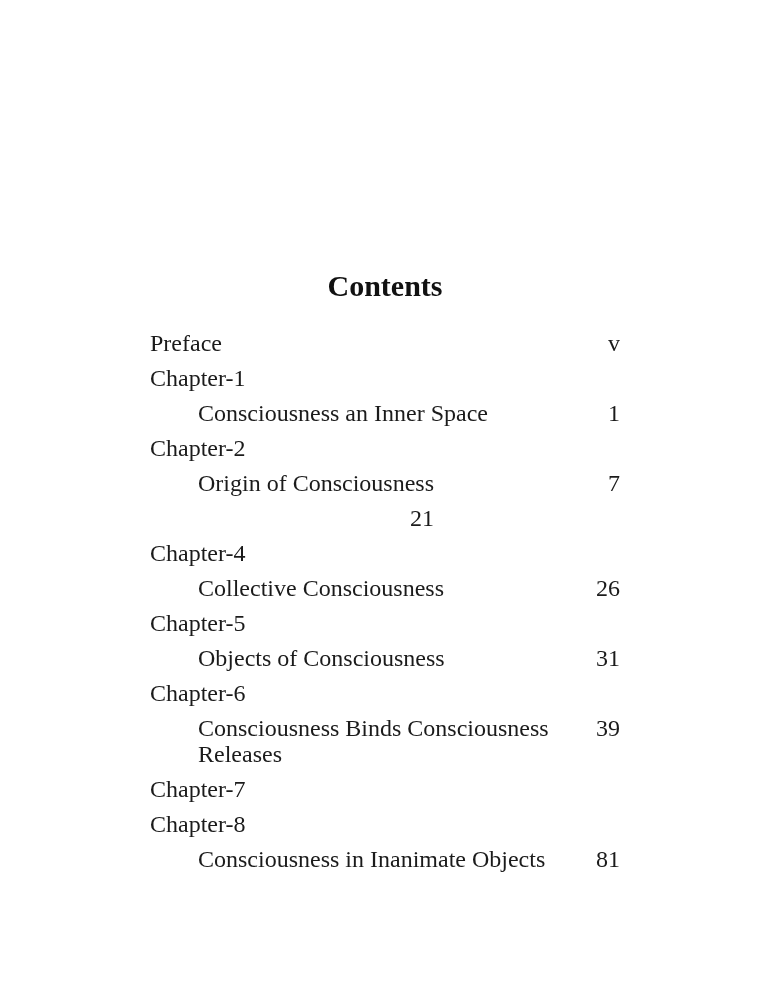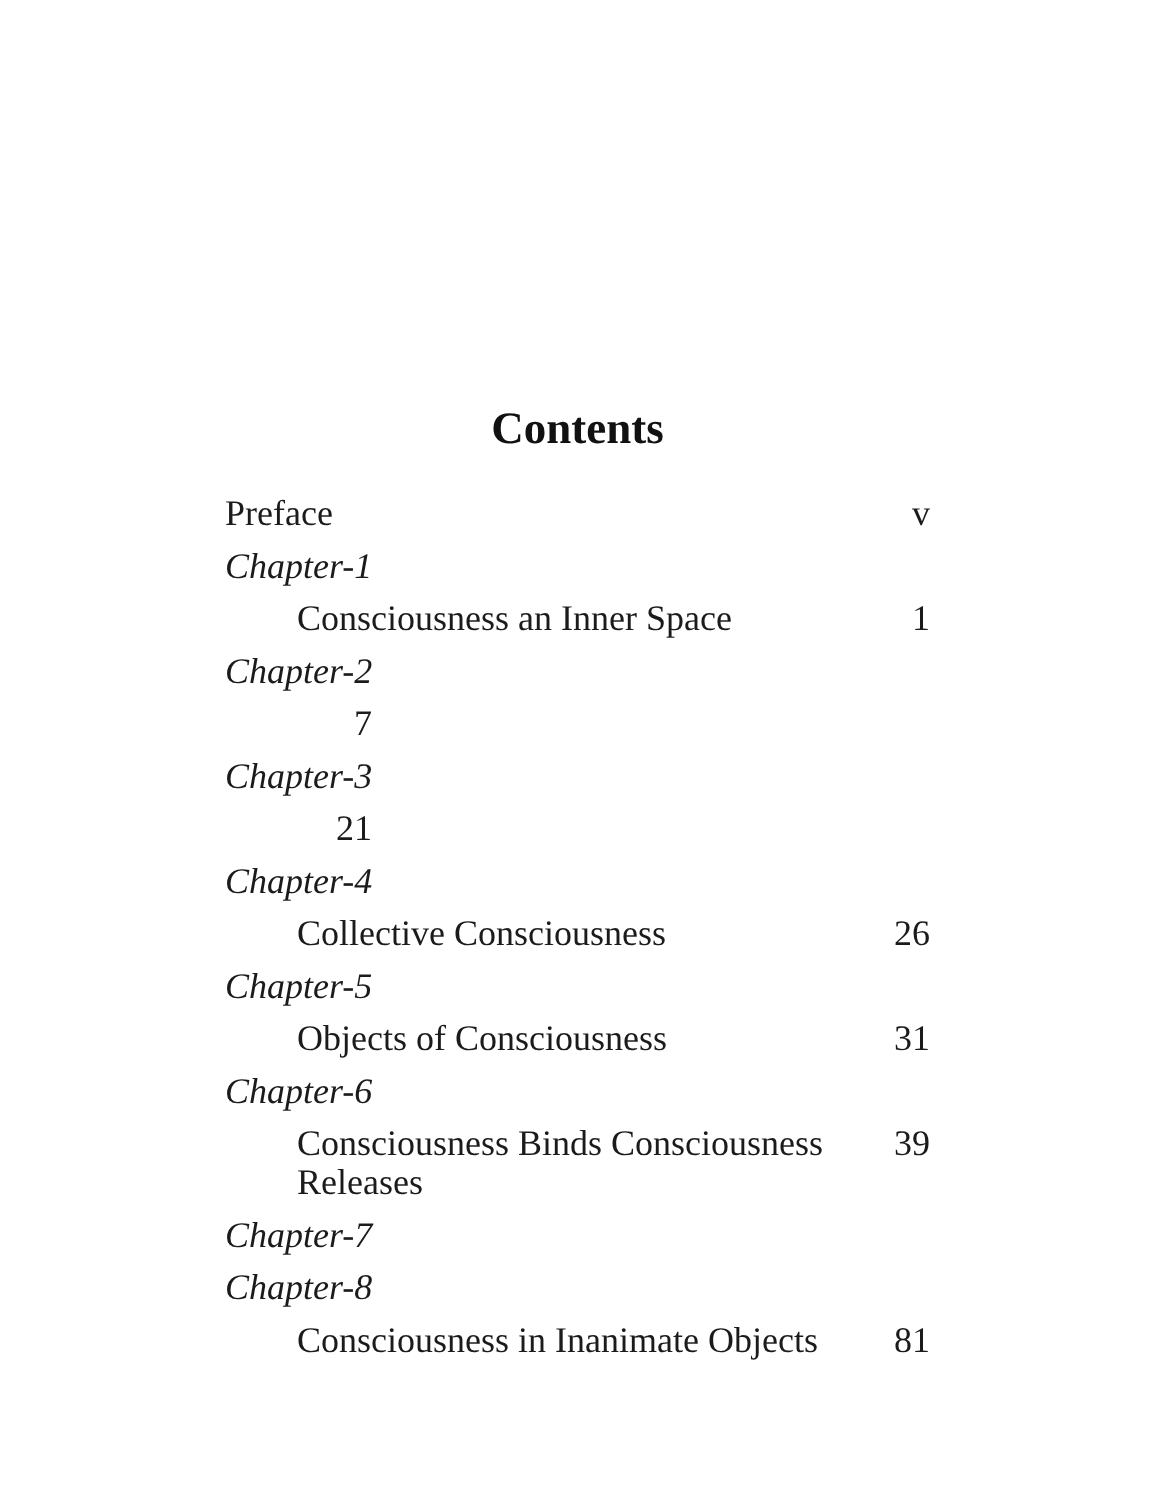--- a/index.html
+++ b/index.html
@@ -35,23 +35,23 @@
     font-size: 24px;
   }
   .row {
     display: flex;
     align-items: flex-start;
     line-height: 26px;
     margin-bottom: 9px;
   }
   .row.indent {
     padding-left: 48px;
+    justify-content: center;
   }
   .chapter-label {
-    font-style: italic;
     flex: 1;
   }
   .entry-label {
     flex: 1;
   }
   .page-num {
     width: 50px;
     text-align: right;
     flex: none;
   }
@@ -75,24 +75,24 @@
         <div class="row indent">
           <div class="entry-label">
             <div>Consciousness an Inner Space</div>
           </div>
           <div class="page-num">1</div>
         </div>
         <div class="row">
           <div class="chapter-label">Chapter-2</div>
         </div>
         <div class="row indent">
+          <div class="entry-label">
+            <div>Origin of Consciousness</div>
+          </div>
           <div class="page-num">7</div>
-        </div>
-        <div class="row">
-          <div class="chapter-label">Chapter-3</div>
         </div>
         <div class="row indent">
           <div class="page-num">21</div>
         </div>
         <div class="row">
           <div class="chapter-label">Chapter-4</div>
         </div>
         <div class="row indent">
           <div class="entry-label">
             <div>Collective Consciousness</div>

